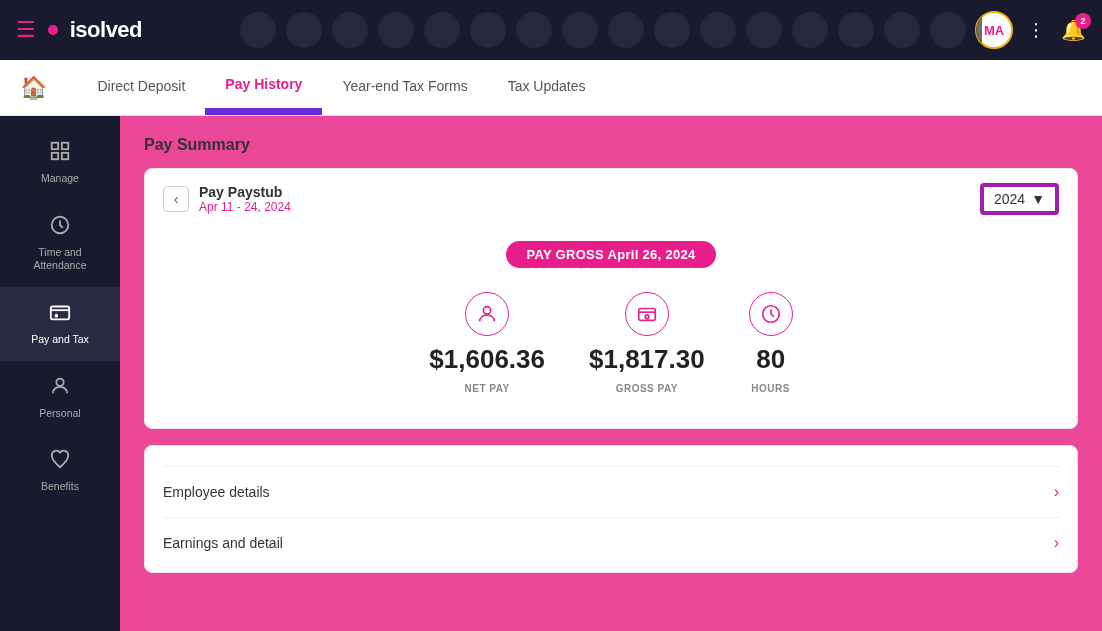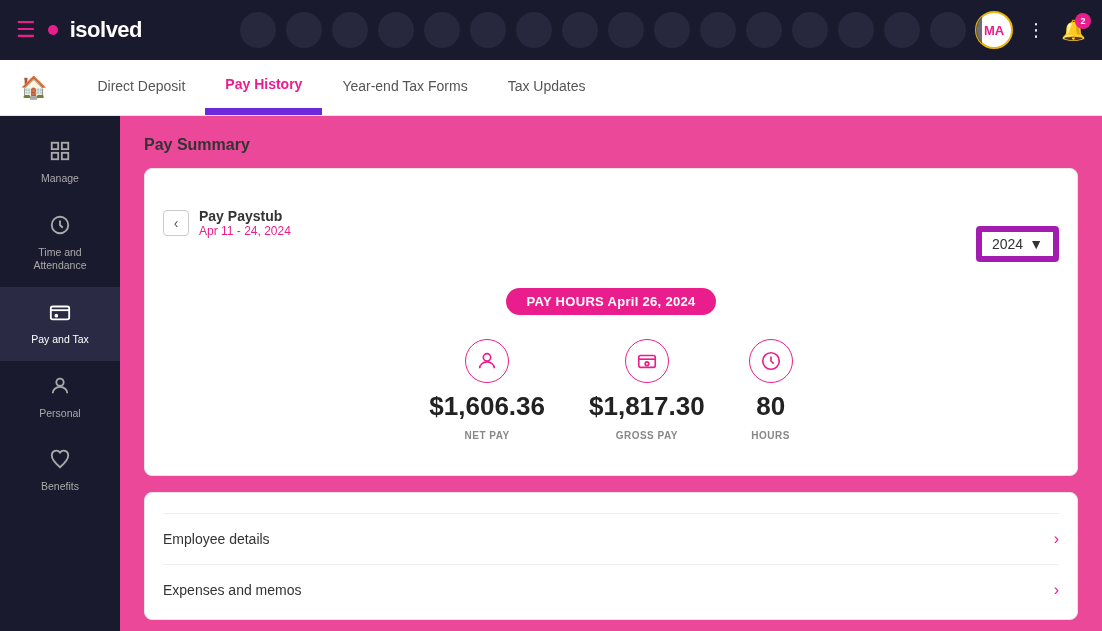--- a/index.html
+++ b/index.html
@@ -235,27 +235,26 @@
       color: #333;
     }
     .pay-period-text .period-date {
       font-size: 12px;
       color: #e91e8c;
     }
     .year-selector {
       display: flex;
       align-items: center;
       gap: 6px;
-      border: 6px solid #a21caf;
+      border: 4px solid #a21caf;
       border-radius: 4px;
       padding: 4px 10px;
       cursor: pointer;
       font-size: 14px;
       color: #333;
-      margin-top: 43px;
     }
 
     
     .pay-date-section {
       display: flex;
       flex-direction: column;
       align-items: center;
       padding: 10px 0 20px;
     }
     .pay-date-badge {
@@ -446,21 +445,21 @@
           </div>
         </div>
         <div class="year-selector">
           <span>2024</span>
           <span>▼</span>
         </div>
       </div>
 
       <div class="pay-date-section">
         <div class="pay-date-badge">
-          <span>PAY HOURS</span>
+          <span>PAY GROSS</span>
           <span>  </span>
           <span>April 26, 2024</span>
         </div>
         <div class="pay-stats">
 
           <div class="pay-stat">
             <div class="stat-icon-circle">
               <svg width="22" height="22" viewBox="0 0 24 24" fill="none" stroke="#e91e8c" stroke-width="1.8">
                 <circle cx="12" cy="8" r="4"></circle>
                   <path d="M4 20c0-4 3.6-7 8-7s8 3 8 7"></path>
@@ -495,19 +494,19 @@
         </div>
       </div>
     </div>
 
     <div class="paystub-card">
       <div class="detail-row">
         <span class="detail-row-label">Employee details</span>
         <span class="chevron-right">›</span>
       </div>
       <div class="detail-row">
-        <span class="detail-row-label">Expenses and memos</span>
+        <span class="detail-row-label">Earnings and detail</span>
         <span class="chevron-right">›</span>
       </div>
     </div>
 
   </main>
 </div>
 
 </body></html>

